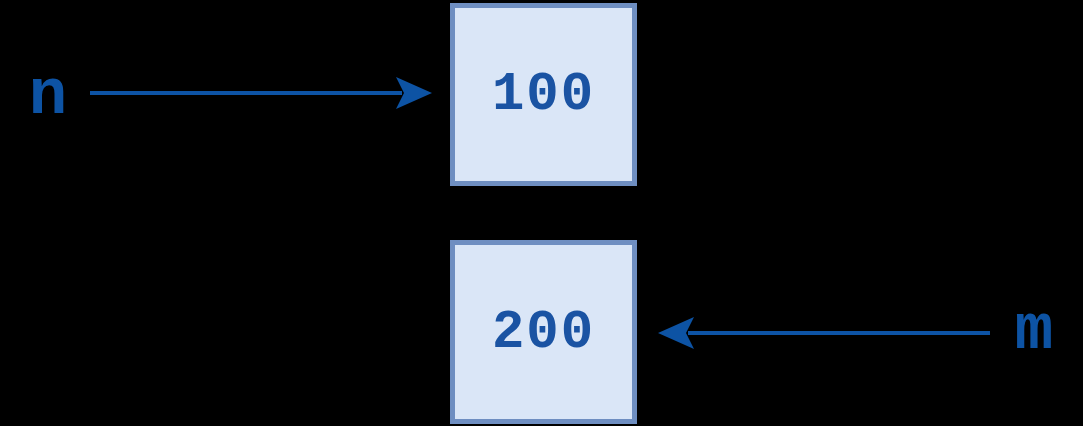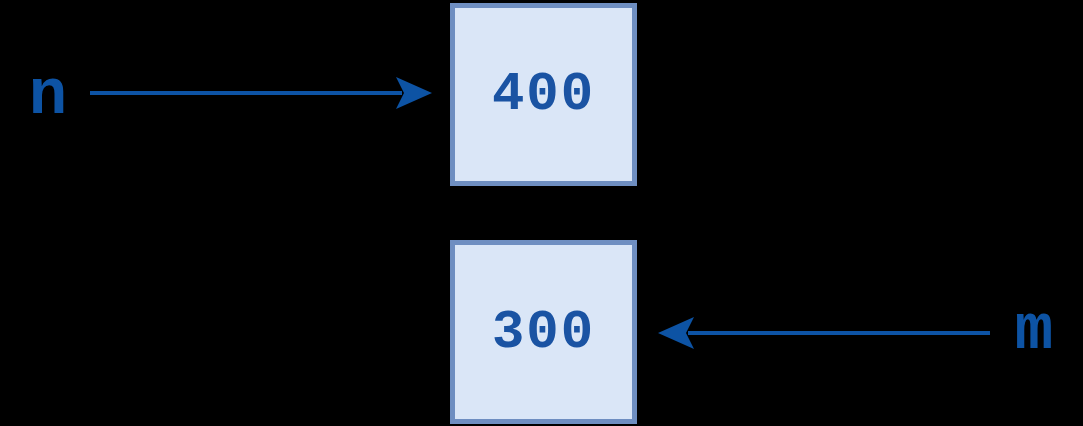--- a/index.html
+++ b/index.html
@@ -79,22 +79,22 @@
     </g>
     <g>
       <line x1="990" y1="333" x2="688" y2="333" stroke-width="4" stroke="#0d53a4"></line>
       <polygon points="658,333 694,317 686,333 694,349" fill="#0d53a4"></polygon>
     </g>
   </svg>
 
   <div class="ptr-label label-n">n</div>
 
   <div class="box box-top">
-    <span class="box-value">400</span>
+    <span class="box-value">100</span>
   </div>
 
   <div class="box box-bottom">
-    <span class="box-value">300</span>
+    <span class="box-value">200</span>
   </div>
 
   <div class="ptr-label label-m">m</div>
 
 </div>
 
 </body></html>

